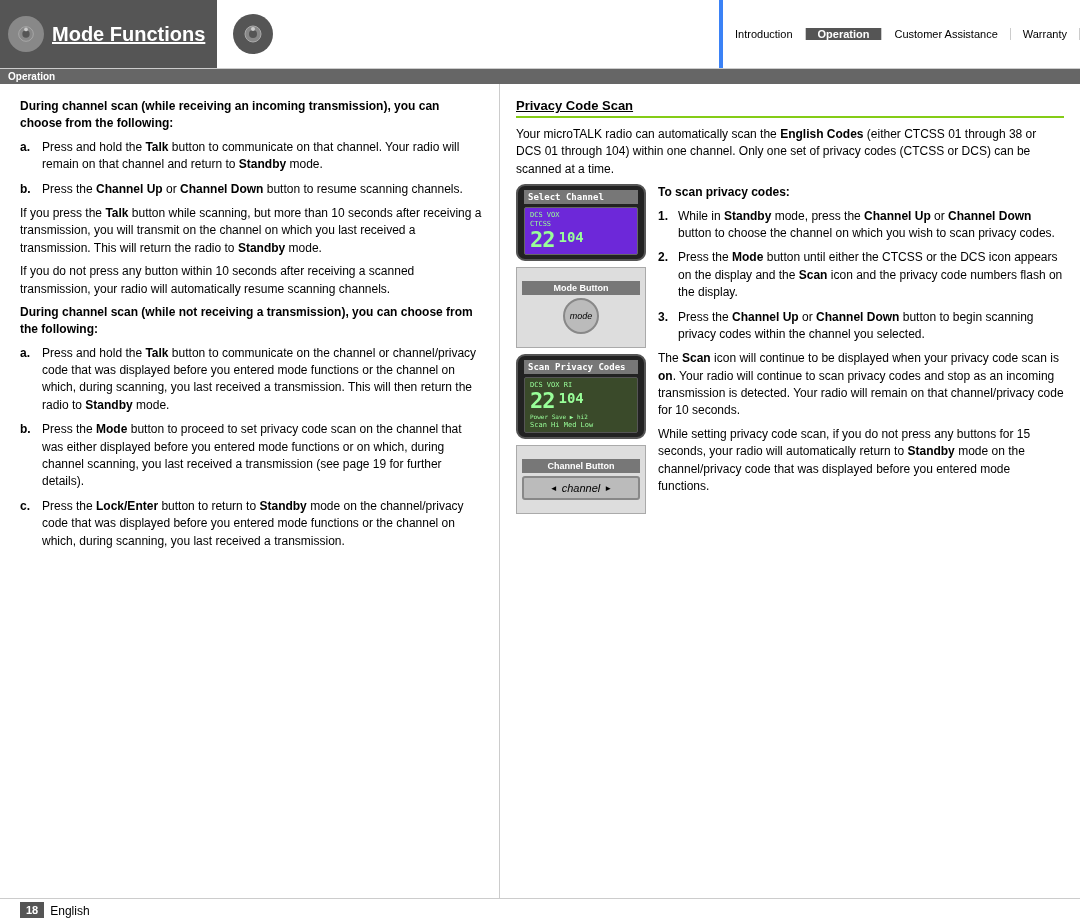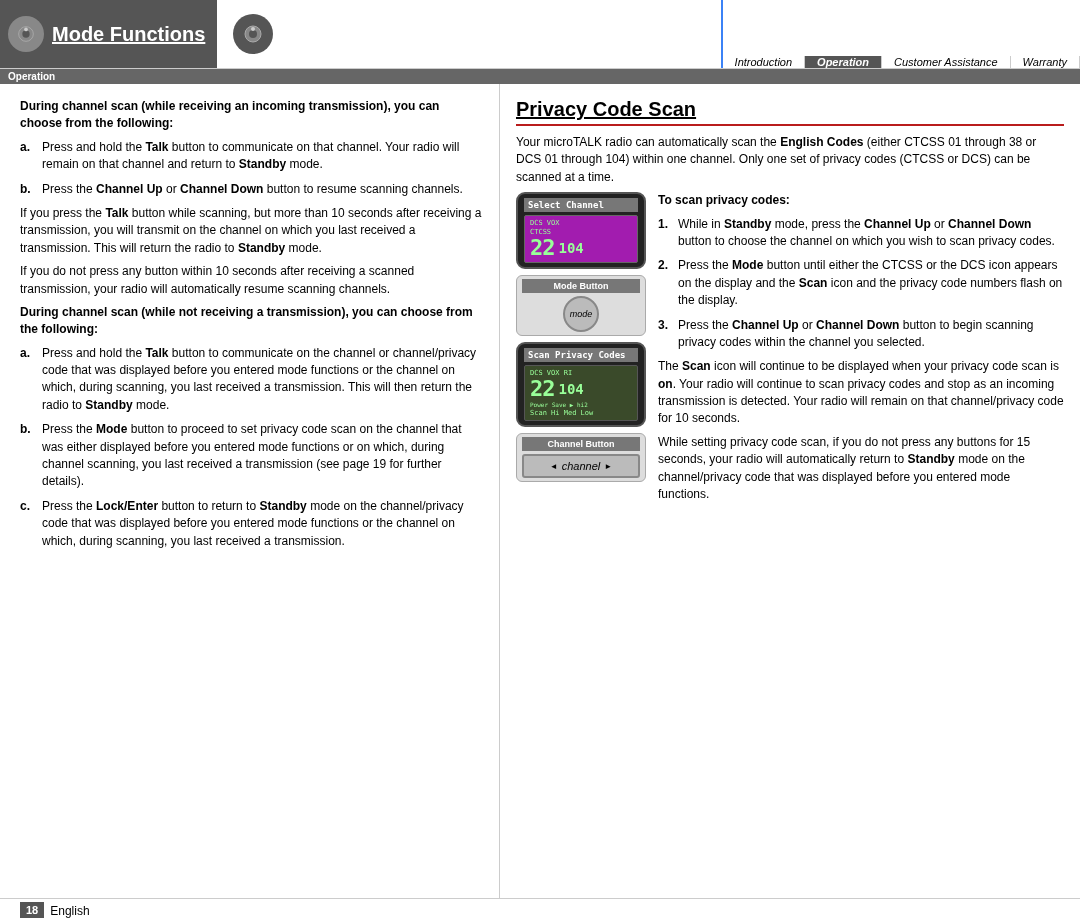--- a/index.html
+++ b/index.html
@@ -56,23 +56,22 @@
       flex: 1;
     }
     .header-nav-left {
       display: flex;
       align-items: center;
       flex: 1;
       padding: 0 16px;
     }
     .header-nav-right {
       display: flex;
-      align-items: flex-end;
-      border-left: 2px solid #3b82f6;
-      font-style: italic;
+      align-items: center;
+      border-left: 4px solid #3b82f6;
     }
     .header-nav-right .nav-item {
       display: flex;
       align-items: center;
       padding: 0 12px;
       font-size: 11px;
       border-right: 1px solid #ccc;
       cursor: pointer;
     }
     .header-nav-right .nav-item.active {
@@ -178,21 +177,21 @@
     .lcd-label {
       background: #777;
       color: #fff;
       font-size: 9px;
       font-weight: bold;
       padding: 2px 4px;
       margin-bottom: 3px;
       display: block;
     }
     .lcd-screen {
-      background: #a21caf;
+      background: #6d28d9;
       border: 1px solid #666;
       padding: 3px 5px;
       border-radius: 2px;
     }
     .lcd-top-row {
       display: flex;
       justify-content: space-between;
       font-size: 7px;
       color: #9f9;
       margin-bottom: 1px;
@@ -205,28 +204,28 @@
       font-family: monospace;
       letter-spacing: -1px;
     }
     .lcd-small-num {
       font-size: 14px;
       color: #9f9;
       font-weight: bold;
     }
     .lcd-row {
       display: flex;
-      align-items: center;
+      align-items: flex-start;
     }
 
     .button-box {
       background: #ddd;
       border: 1px solid #aaa;
-      border-radius: 6px;
-      padding: 3px 5px;
+      border-radius: 0;
+      padding: 13px 5px;
       margin-bottom: 6px;
       font-size: 9px;
       text-align: center;
     }
     .button-label {
       background: #777;
       color: #fff;
       font-size: 9px;
       font-weight: bold;
       padding: 2px 4px;
@@ -402,21 +401,21 @@
 
     <div class="list-item">
       <span class="list-label">c.</span>
       <span class="list-content">Press the <span class="bold">Lock/Enter</span> button to return to <span class="bold">Standby</span> mode on the channel/privacy code that was displayed before you entered mode functions or the channel on which, during scanning, you last received a transmission.</span>
     </div>
 
   </div>
 
   <div class="right-col">
 
-    <div class="section-heading" style="font-size:20px; font-weight:bold; text-decoration:underline; border-bottom: 2px solid #b91c1c; padding-bottom:3px; margin-bottom:8px;">Privacy Code Scan</div>
+    <div class="section-heading" style="font-size:13px; font-weight:bold; text-decoration:underline; border-bottom: 2px solid #84cc16; padding-bottom:3px; margin-bottom:8px;">Privacy Code Scan</div>
 
     <p>Your microTALK radio can automatically scan the <span class="bold">English Codes</span> (either CTCSS 01 through 38 or DCS 01 through 104) within one channel. Only one set of privacy codes (CTCSS or DCS) can be scanned at a time.</p>
 
     <div class="right-top">
 
       <div class="images-col">
 
         <div class="lcd-box">
           <span class="lcd-label">Select Channel</span>
           <div class="lcd-screen">

